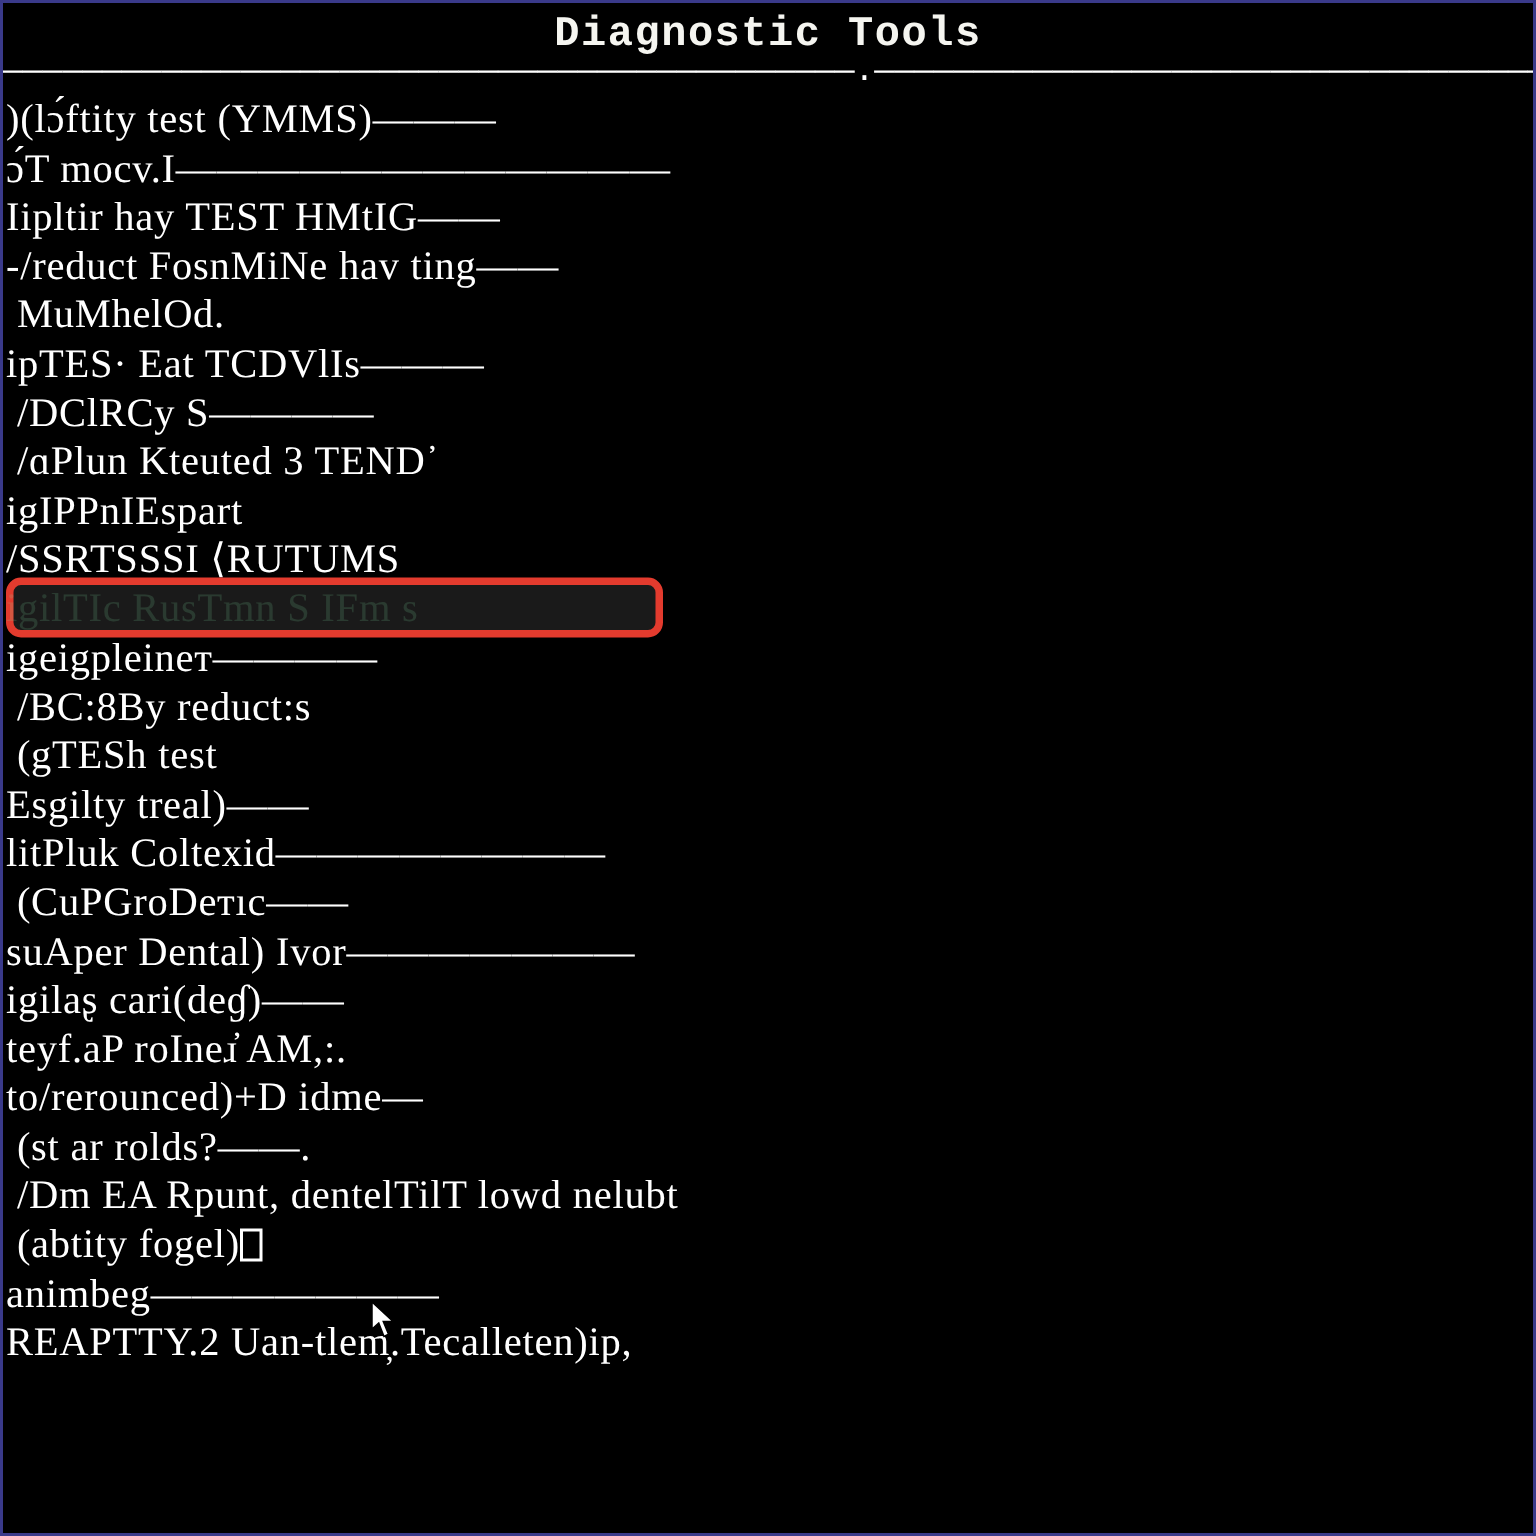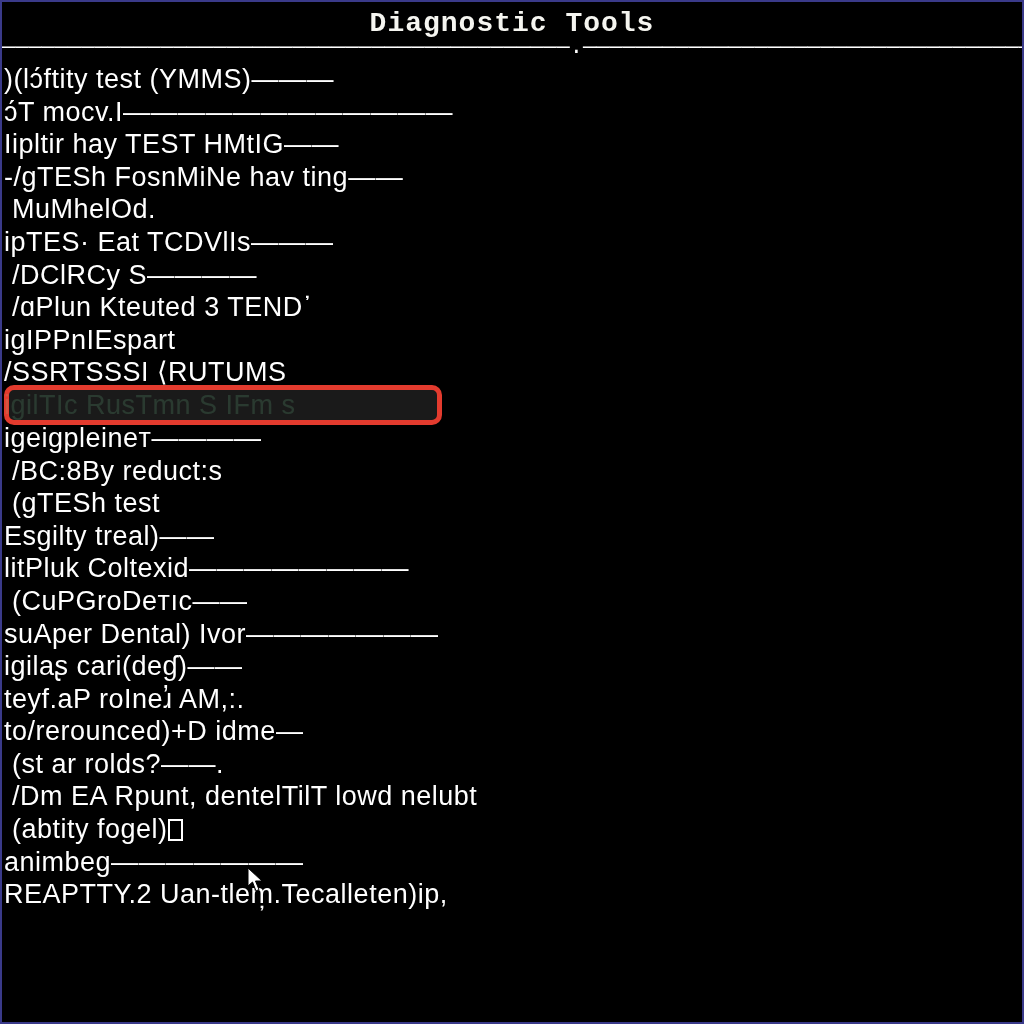--- a/index.html
+++ b/index.html
@@ -34,21 +34,21 @@
     white-space: pre;
     overflow: hidden;
     line-height: 14px;
     height: 14px;
     letter-spacing: 0px;
   }
   .body {
     padding: 8px 0 0 2px;
   }
   .ln {
-    font-family: Liberation Sans, sans-serif;
+    font-family: Liberation Serif, serif;
     font-size: 27px;
     line-height: 32.6px;
     white-space: pre;
     color: #fff;
     letter-spacing: 0.5px;
   }
   .selected-wrap {
     position: relative;
     height: 33px;
   }
@@ -90,21 +90,21 @@
 
 <div class="screen">
 
   <div class="title">Diagnostic Tools</div>
   <div class="hr">———————————————————————————————————————————.———————————————————————————————————————————————————</div>
 
   <div class="body">
     <div class="ln">)(lɔ́ftity test (YMMS)———</div>
     <div class="ln">ɔ́T mocv.I————————————</div>
     <div class="ln">Iipltir hay TEST HMtIG——</div>
-    <div class="ln">-/gTESh FosnMiNe hav ting——</div>
+    <div class="ln">-/reduct FosnMiNe hav ting——</div>
     <div class="ln"> MuMhelOd.</div>
     <div class="ln">ipTES· Eat TCDVlIs———</div>
     <div class="ln"> /DClRCy S————</div>
     <div class="ln"> /ɑPlun Kteuted 3 TEND᾽</div>
     <div class="ln">igIPPnIEspart</div>
     <div class="ln">/SSRTSSSI ⟨RUTUMS</div>
 
     <div class="selected-wrap">
       <div class="selected-box"></div>
       <div class="ln selected-text">igilTIc RusTmn S IFm s</div>

